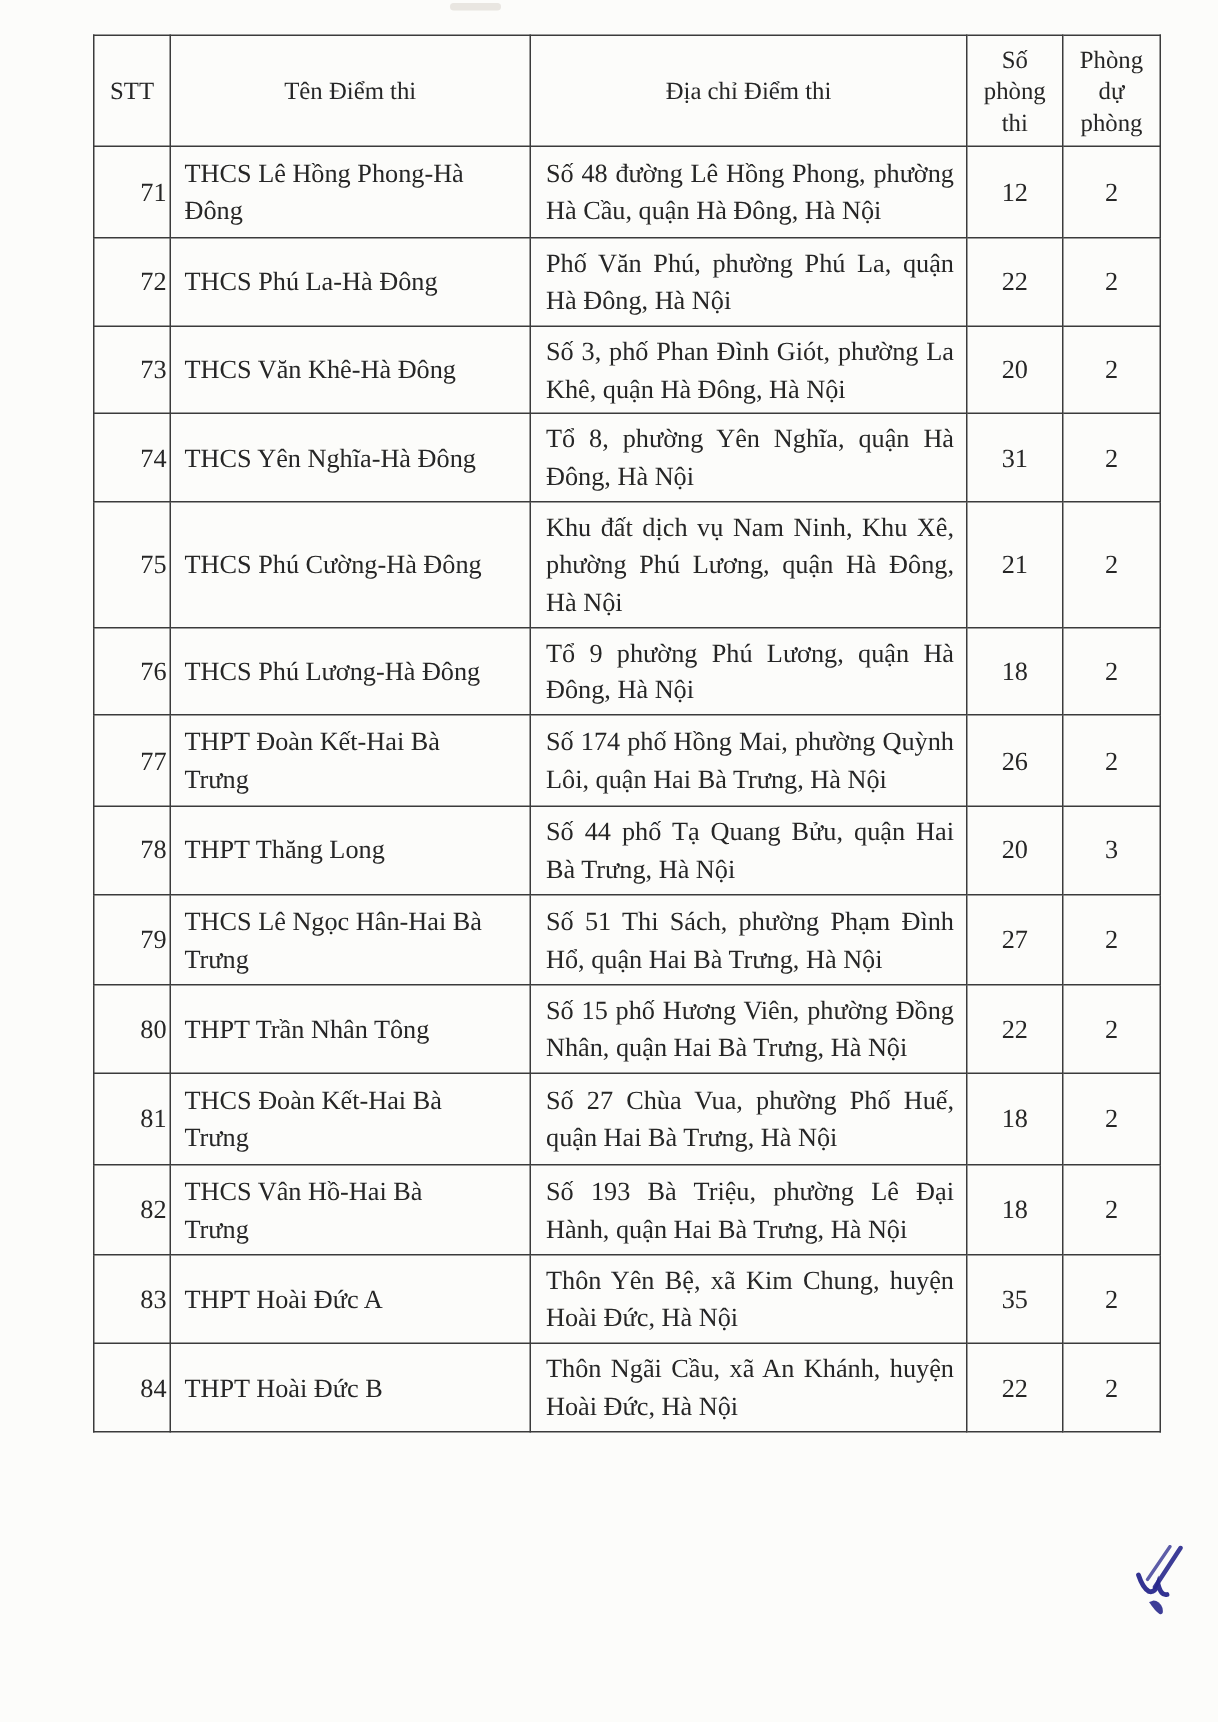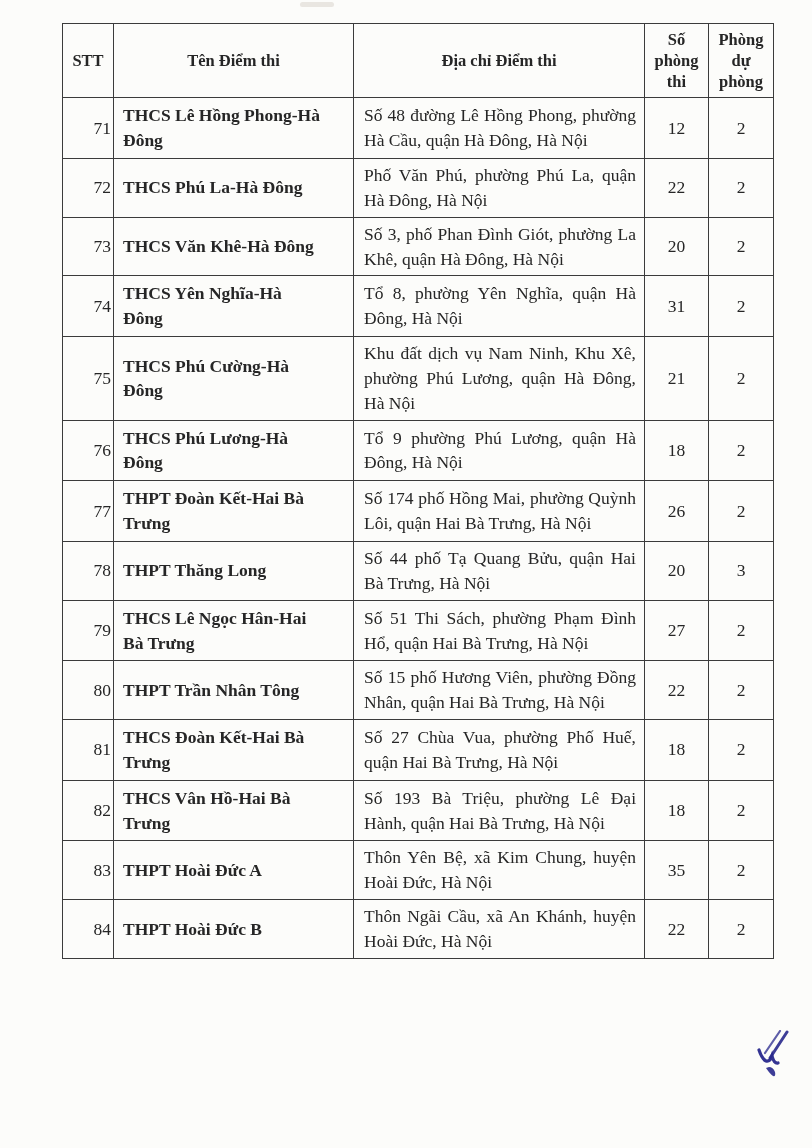--- a/index.html
+++ b/index.html
@@ -30,35 +30,34 @@
   table.exam-table th,
   table.exam-table td {
     border: 1.6px solid #3b3b3b;
     vertical-align: middle;
     font-size: 17.5px;
     line-height: 1.42;
     color: #262626;
   }
   table.exam-table th {
     font-size: 16.5px;
-    font-weight: bold;
+    font-weight: normal;
     text-align: center;
     padding: 5px 2px;
     line-height: 1.28;
     height: 58px;
   }
   td.col-stt {
     text-align: right;
     font-size: 16.5px;
     padding: 4px 2px;
   }
   td.col-name {
     text-align: left;
     padding: 5px 28px 5px 9px;
-    font-weight: bold;
   }
   td.col-address {
     text-align: justify;
     padding: 4px 8px 4px 10px;
   }
   td.col-num {
     text-align: center;
     padding: 4px 20px;
   }
   .sig-mark {

